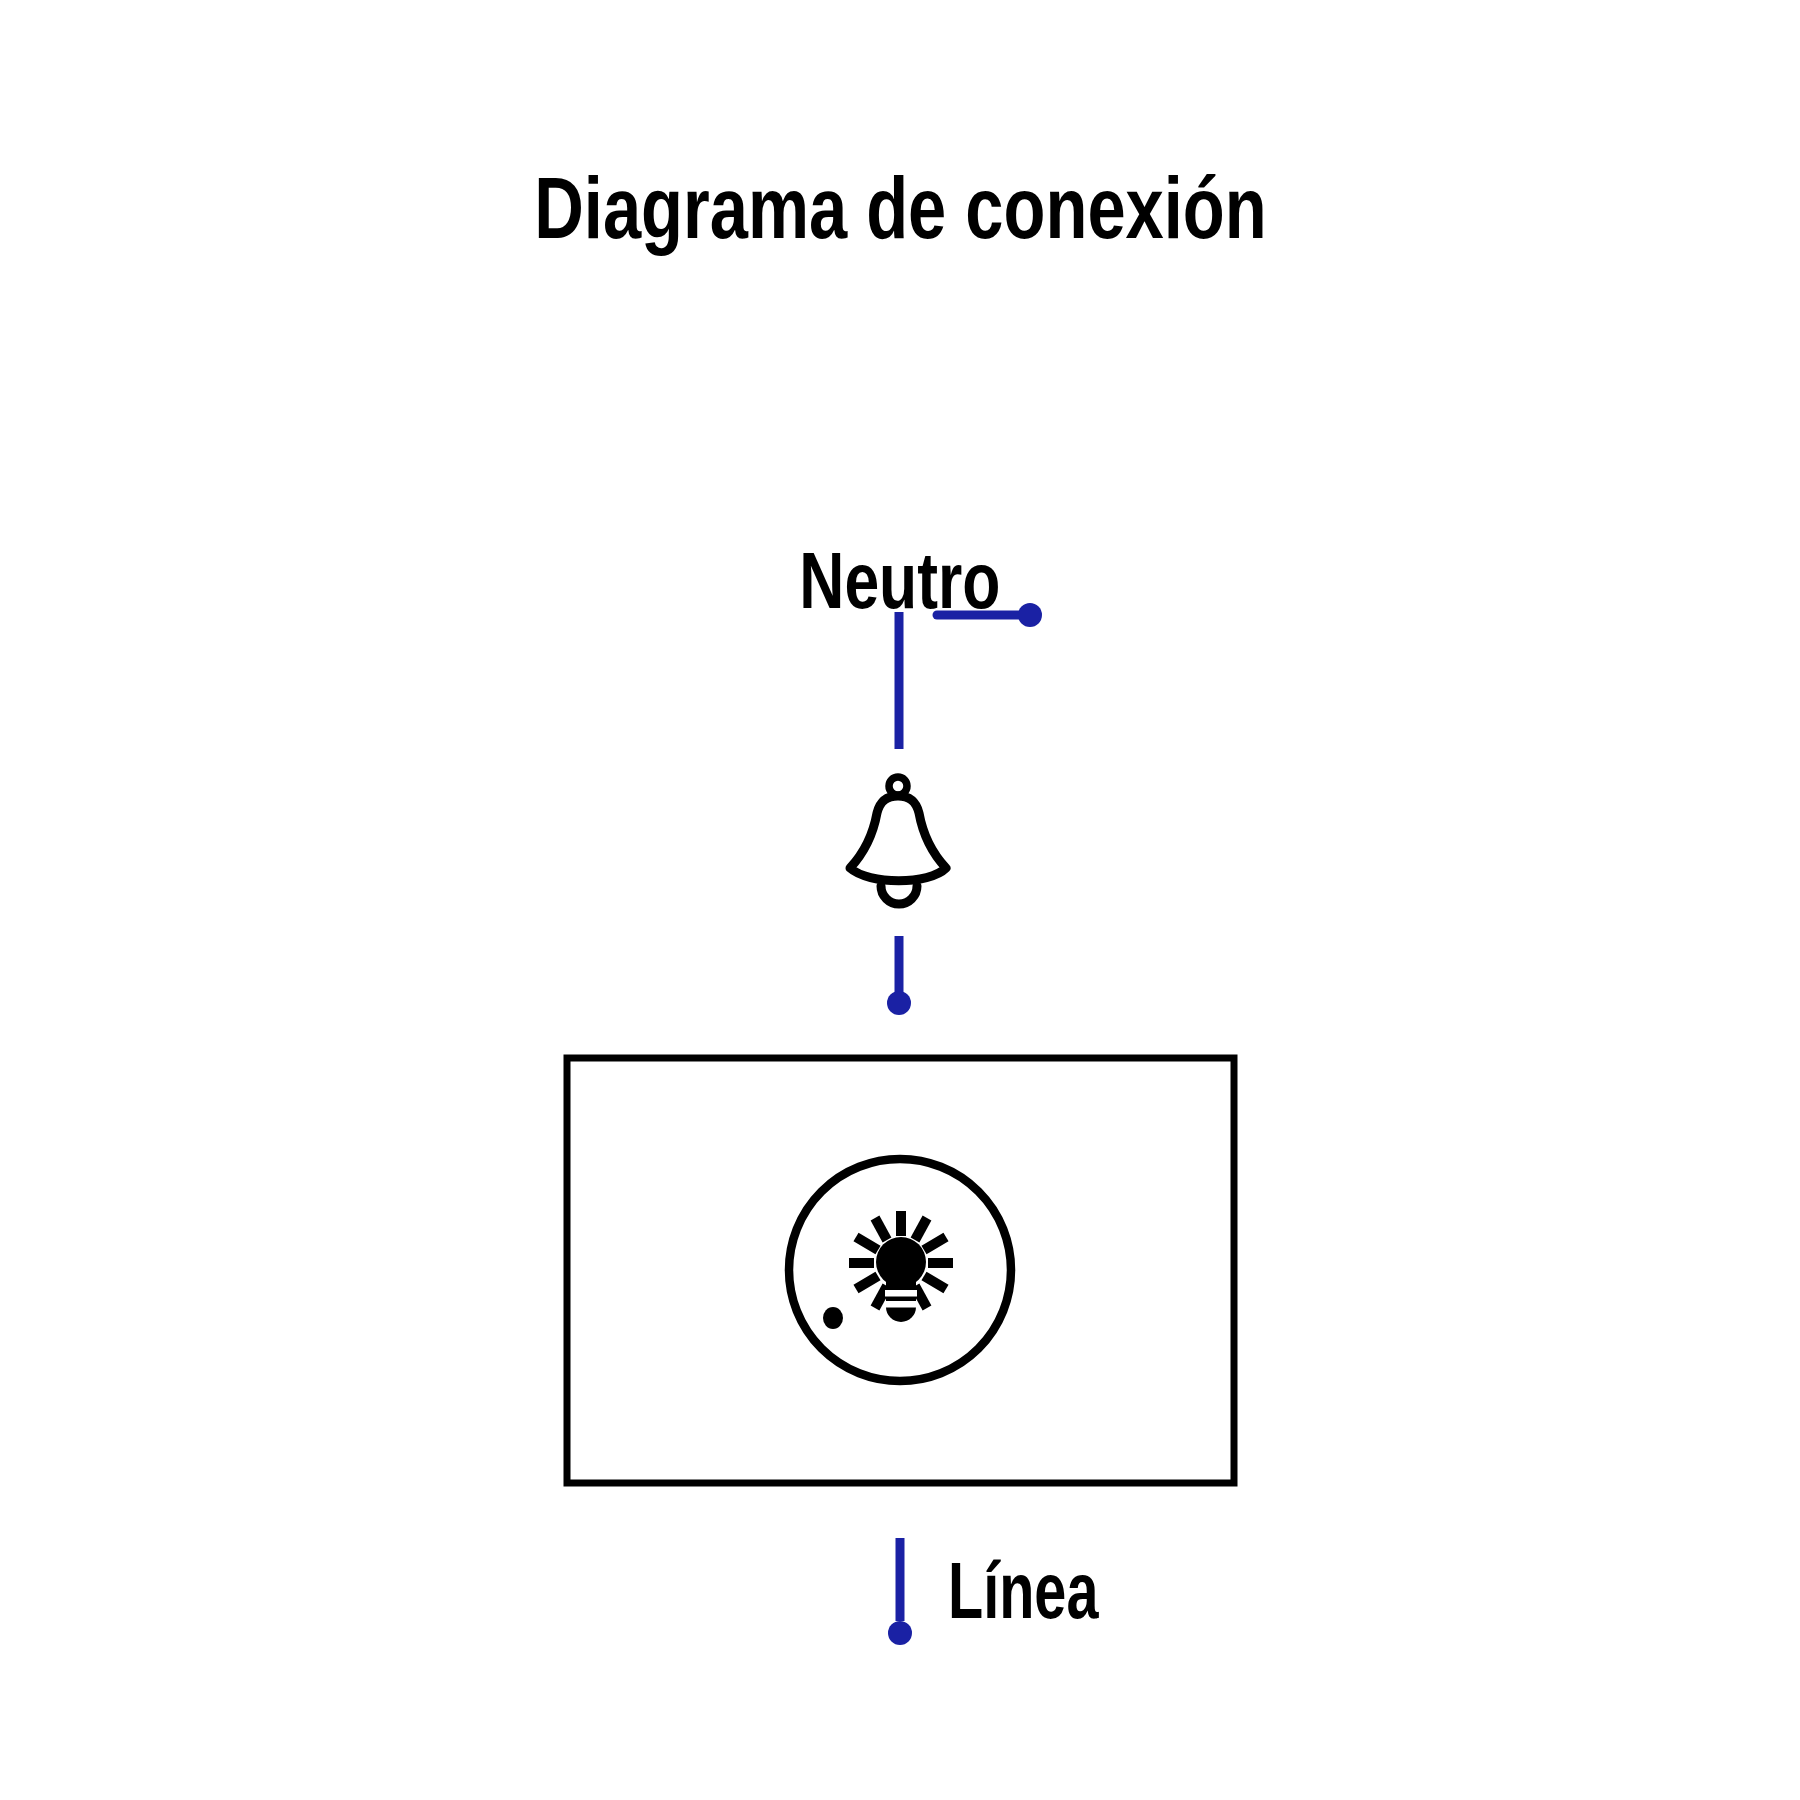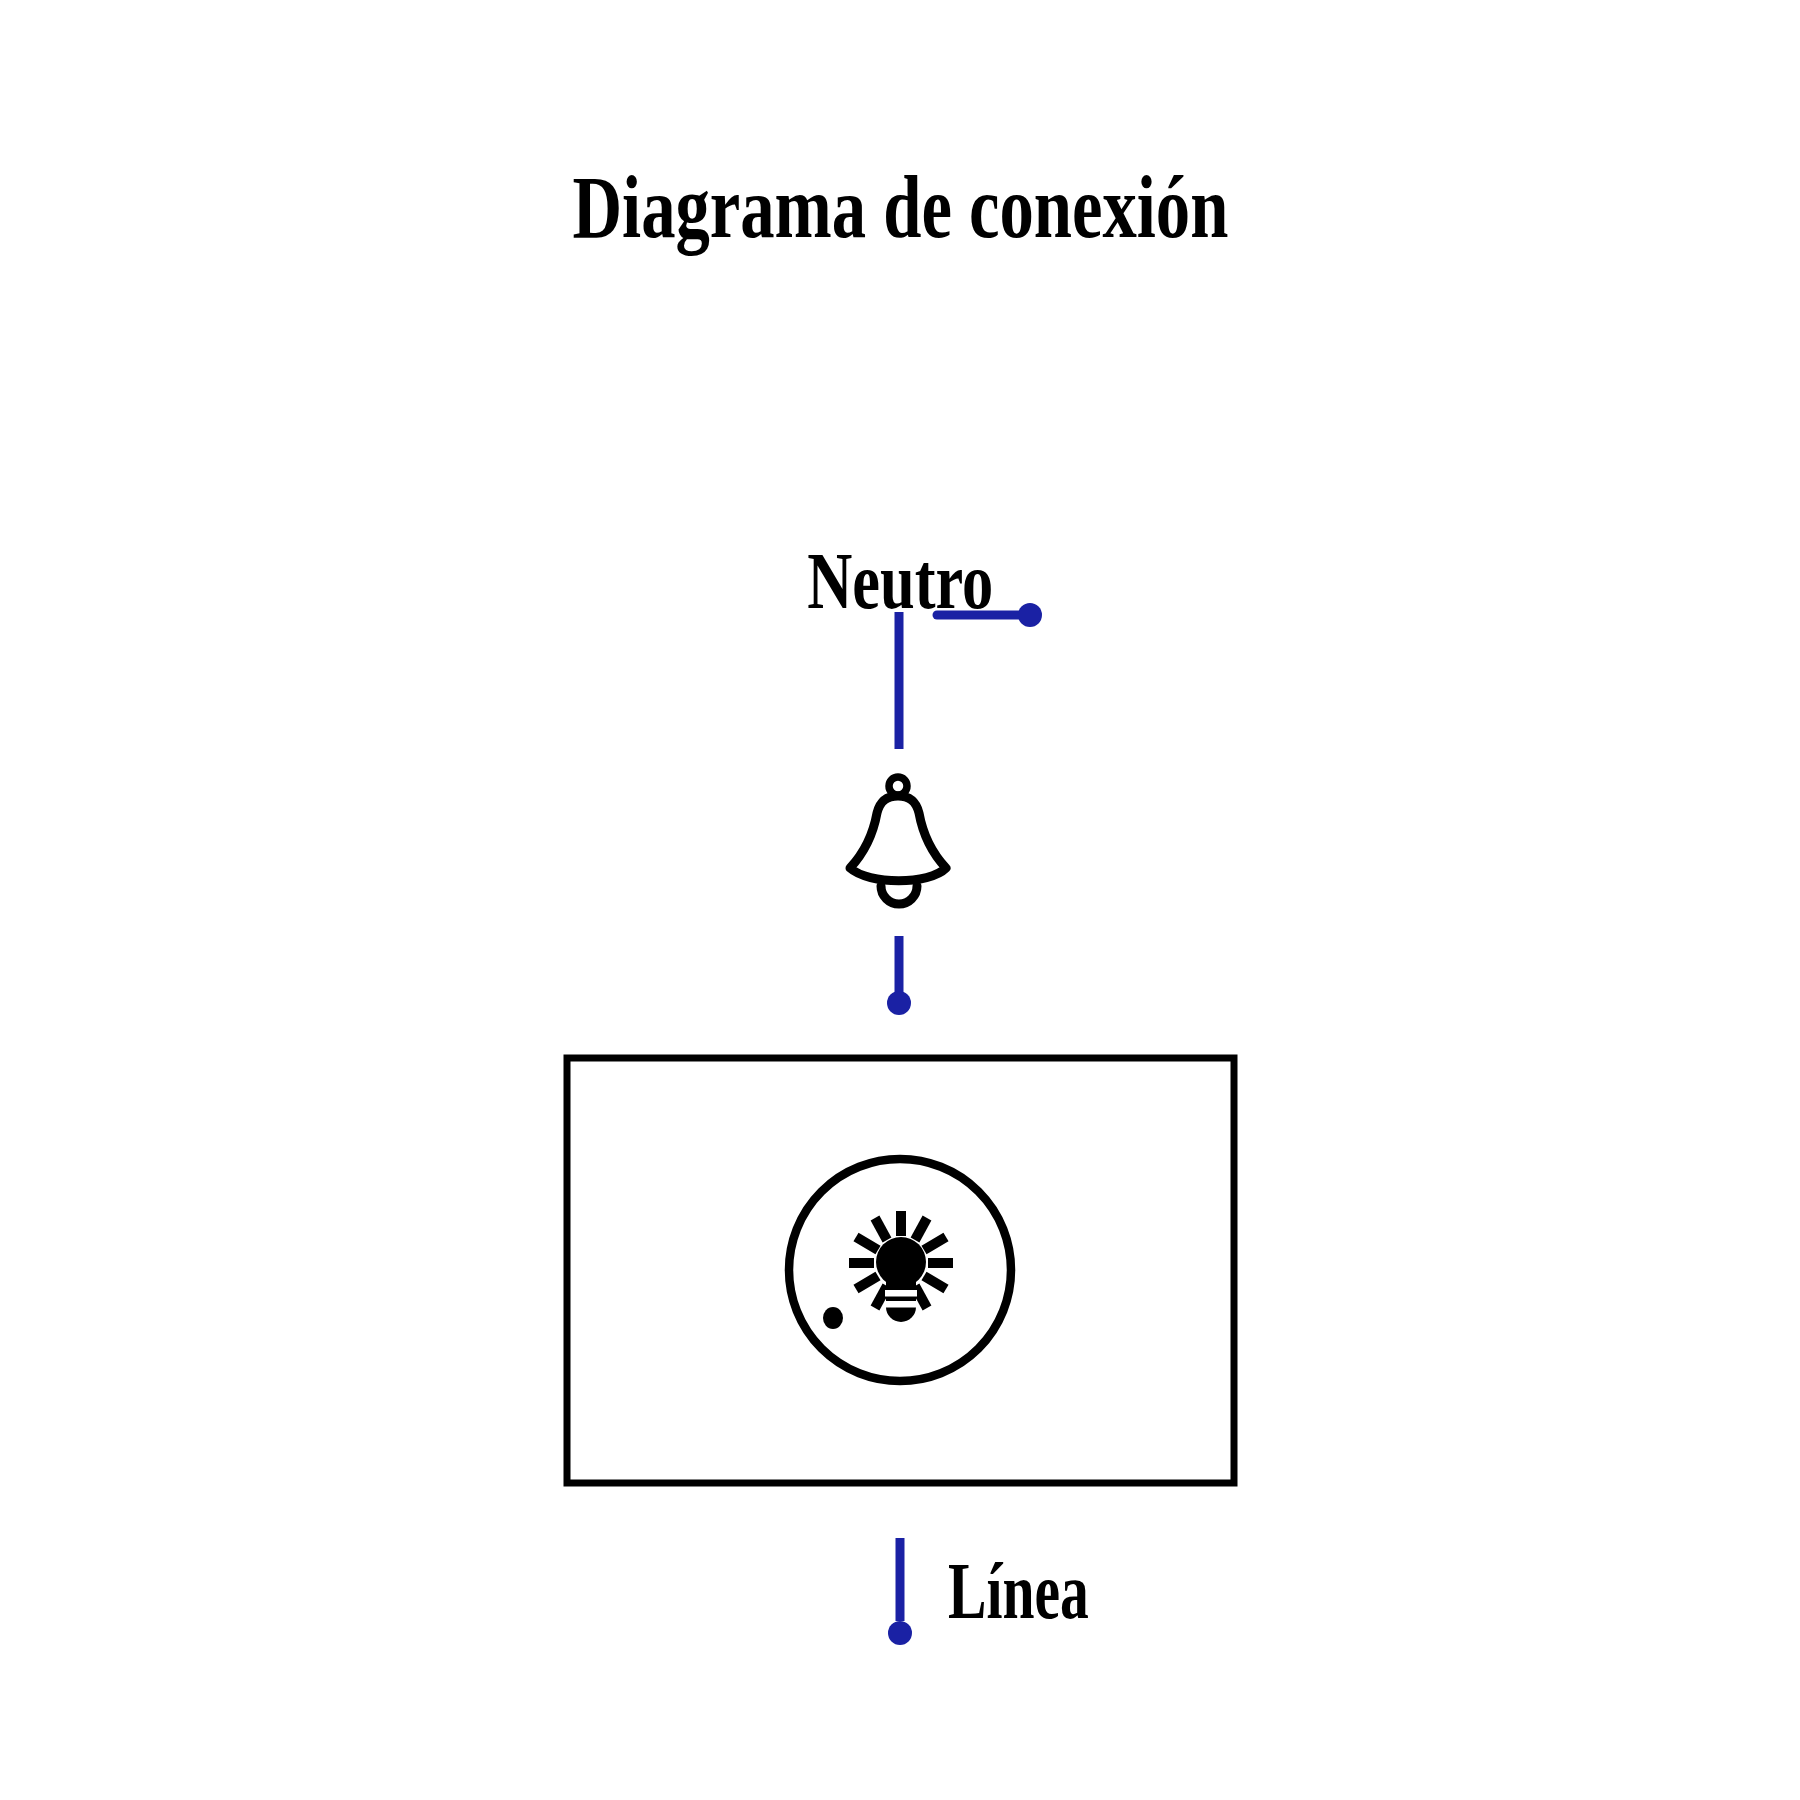--- a/index.html
+++ b/index.html
@@ -6,21 +6,21 @@
     --wire:#1a21a4;
     --ink:#000000;
     --bg:#ffffff;
   }
   html,body{margin:0;padding:0;background:var(--bg);}
   .canvas{
     position:relative;
     width:1800px;height:1800px;
     background:var(--bg);
     overflow:hidden;
-    font-family:Liberation Serif, serif;
+    font-family:Liberation Sans, sans-serif;
     color:var(--ink);
   }
   .abs{position:absolute;}
   .txt{
     font-weight:700;
     line-height:1;
     white-space:nowrap;
     color:var(--ink);
   }
   .center-row{left:0;right:0;text-align:center;}

